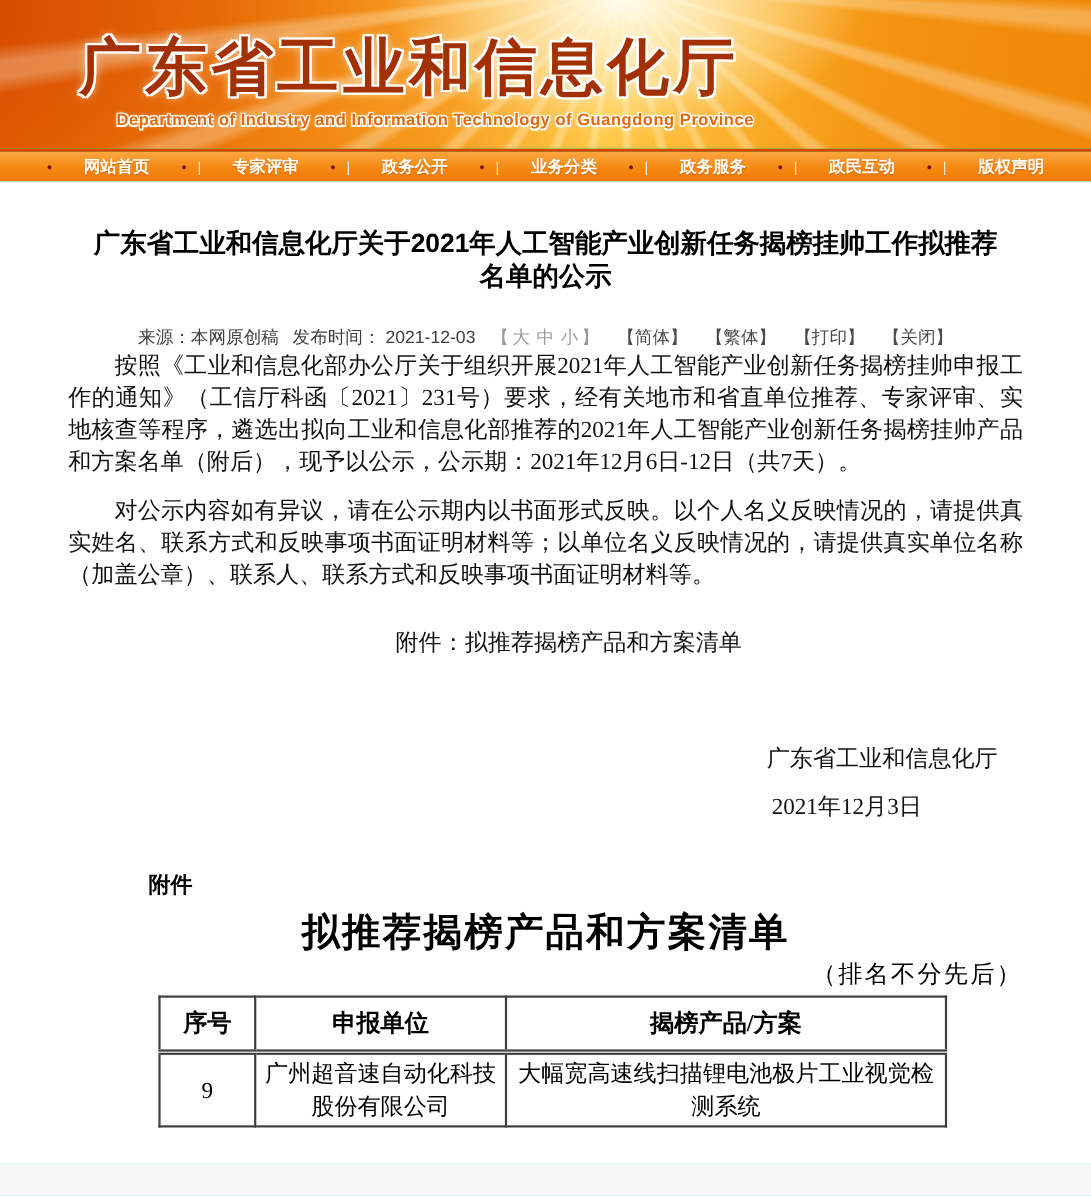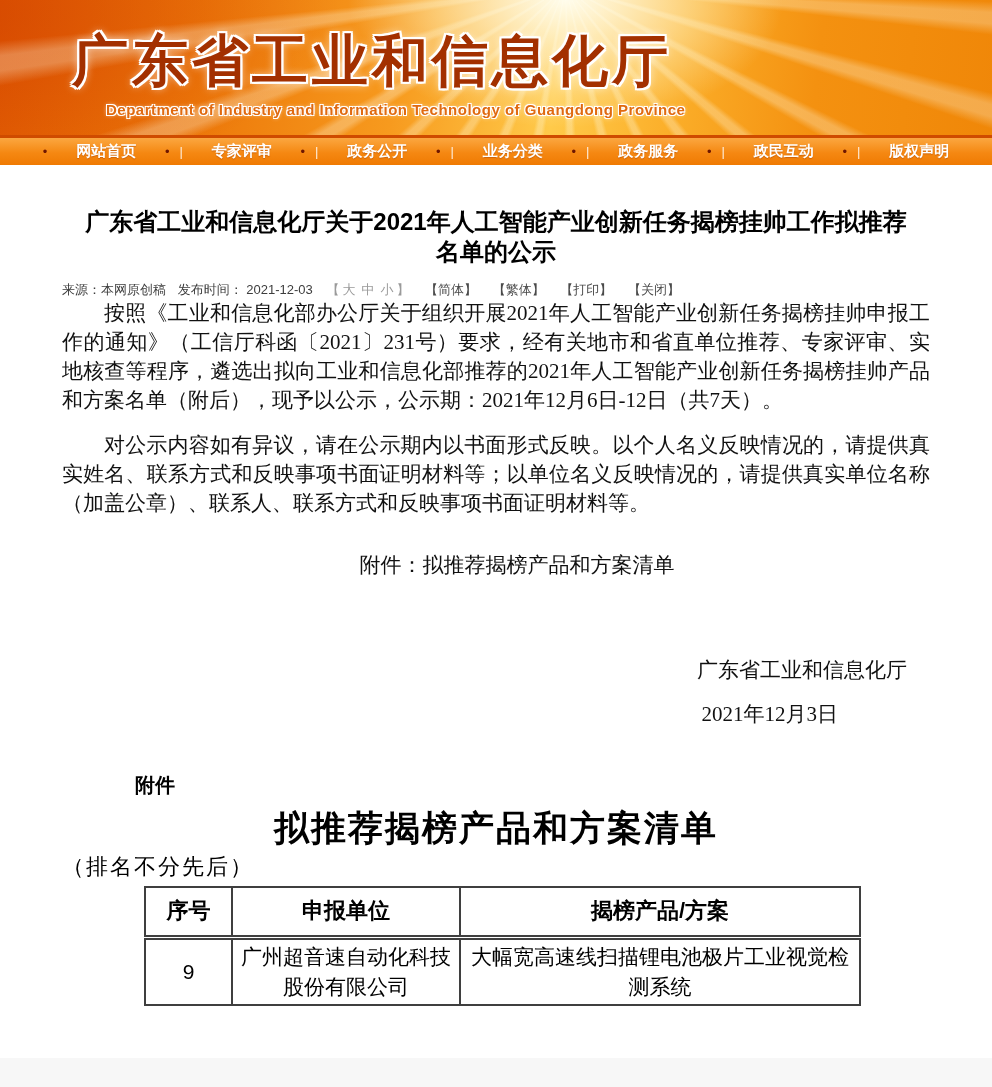--- a/index.html
+++ b/index.html
@@ -59,21 +59,21 @@
   .nav-pipe { color: rgba(255,255,255,0.85); font-size: 13px; }
 
   
   .content { flex: 0 0 893px; height: 893px; overflow: hidden; padding: 0 62px; background: #fff; }
 
   .article-title {
     margin: 42px 18px 0; font-size: 24px; line-height: 30px; font-weight: bold;
     text-align: center; color: #000;
   }
   .meta {
-    margin-top: 14px; font-size: 13px; color: #3d3d3d;
+    margin-top: 30px; text-align: center; font-size: 16px; color: #3d3d3d;
     white-space: nowrap;
   }
   .meta-source { margin-right: 8px; }
   .meta-publish { margin-right: 6px; }
   .size-switch { color: #9a9a9a; margin-left: 4px; }
   .size-opt { margin: 0 3px; cursor: pointer; }
   .meta-action { color: #4a4a4a; margin-left: 12px; cursor: pointer; }
 
   .body-para {
     font-family: "Liberation Serif", serif;
@@ -94,28 +94,28 @@
   }
 
   
   .attach-heading { margin: 44px 0 0 73px; font-size: 20px; font-weight: bold; color: #000; }
   .attach-title {
     margin-top: 8px; text-align: center;
     font-family: "Liberation Serif", serif; font-size: 35px; line-height: 44px;
     font-weight: bold; letter-spacing: 2px; color: #000;
   }
   .attach-subtitle {
-    margin-top: 2px; text-align: left;
+    margin-top: 2px; text-align: right;
     font-family: "Liberation Serif", serif; font-size: 22px; line-height: 28px;
     letter-spacing: 2px; color: #000;
   }
 
   .doc-table {
     margin: 5px 0 0 82px; width: 715px; table-layout: fixed;
-    border-collapse: collapse; font-family: Liberation Sans, sans-serif;
+    border-collapse: collapse; font-family: Liberation Serif, serif;
   }
   .doc-table .c1 { width: 87px; }
   .doc-table .c2 { width: 228px; }
   .doc-table .c3 { width: 400px; }
   .doc-table th, .doc-table td {
     border: 2px solid #3f3f3f; text-align: center; vertical-align: middle;
     color: #000; padding: 2px 8px;
   }
   .doc-table th { height: 50px; font-size: 22px; font-weight: bold; border-bottom: 5px double #3f3f3f; }
   .doc-table td { height: 54px; font-size: 21px; line-height: 30px; }

